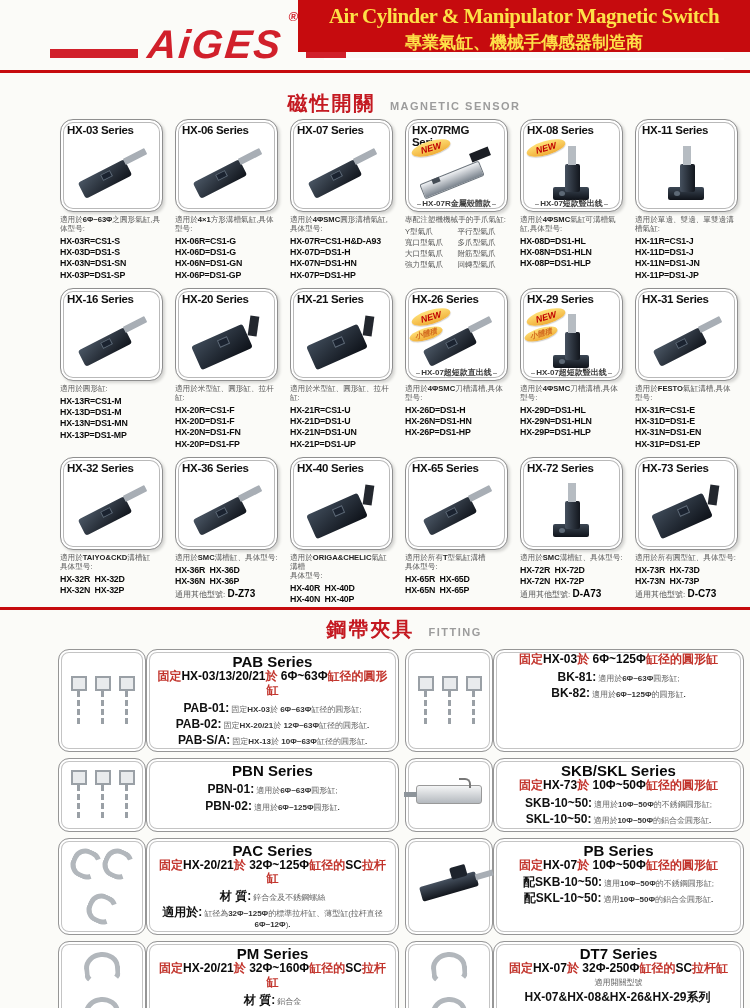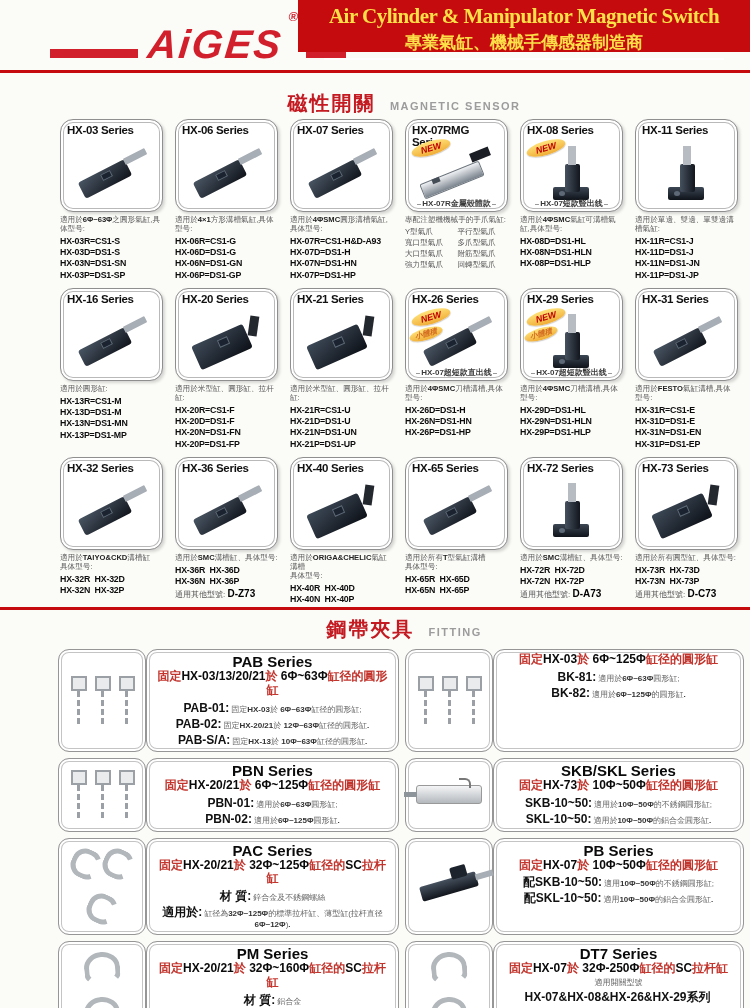--- a/index.html
+++ b/index.html
@@ -592,21 +592,20 @@
   </div>
 
   <div class="fit-row">
     <div class="fit-img">
         <span class="g g-band"></span>
         <span class="g g-band"></span>
         <span class="g g-band"></span>
       </div>
     <div class="fit-box">
       <div class="fit-title">PBN Series</div>
-      <div class="fit-sub"><span>固定</span><b>HX-20/21</b><span>於 </span><b>6Φ~125Φ</b><span>缸径的圓形缸</span></div>
       <div class="fit-details">
           <div class="detail-line"><span class="dl-label">PBN-01:</span><span><span>適用於</span><b>6Φ~63Φ</b><span>圓形缸;</span></span></div>
           <div class="detail-line"><span class="dl-label">PBN-02:</span><span><span>適用於</span><b>6Φ~125Φ</b><span>圓形缸</span><b>.</b></span></div>
         </div>
     </div>
   </div>
 
   <div class="fit-row">
     <div class="fit-img">
         <span class="g g-cyl"></span>

